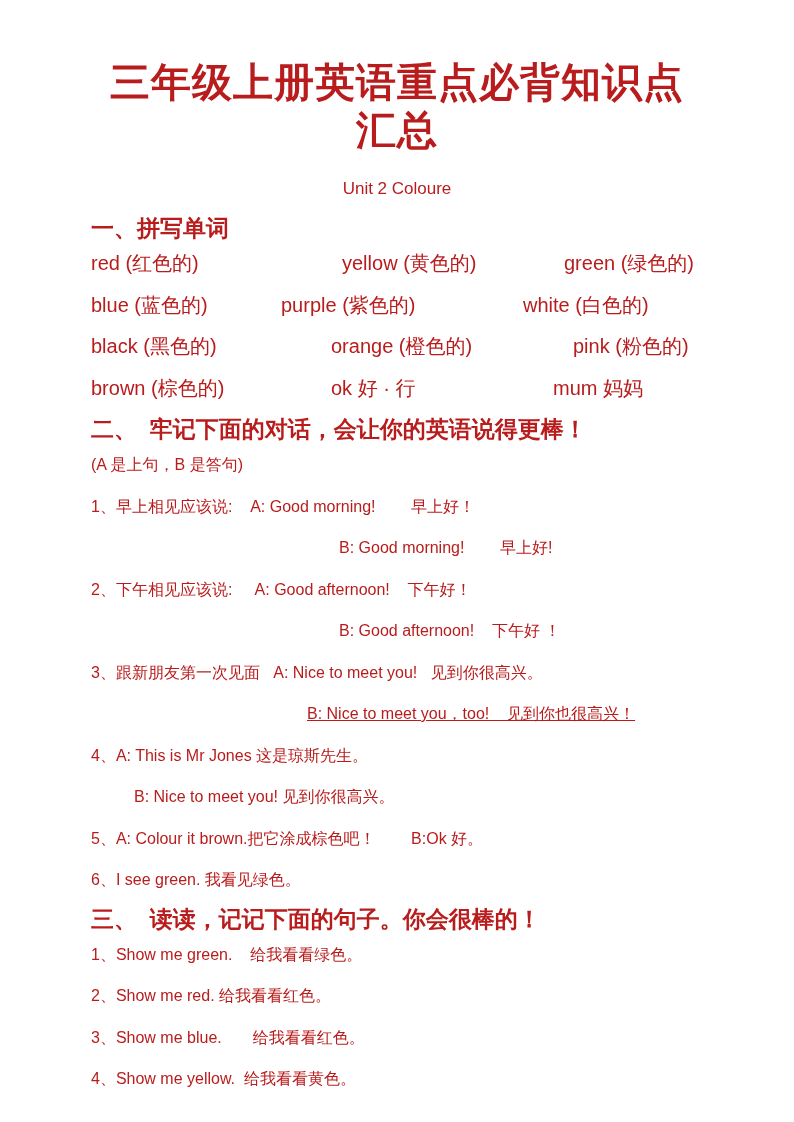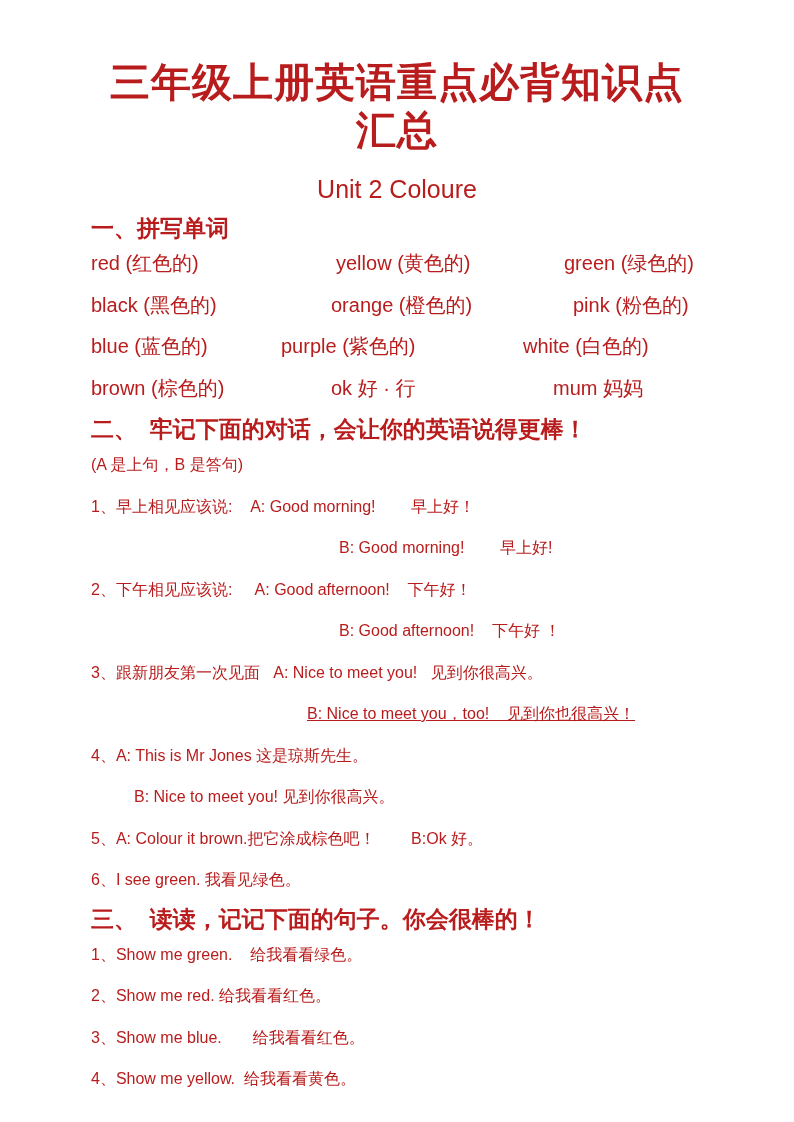--- a/index.html
+++ b/index.html
@@ -17,21 +17,21 @@
   .title{
     text-align:center;
     font-size:40px;
     font-weight:700;
     line-height:48px;
     letter-spacing:1px;
     margin:0 30px 0 0;
   }
   .subtitle{
     text-align:center;
-    font-size:25px;
+    font-size:17px;
     font-weight:400;
     line-height:30px;
     margin:20px 30px 0 0;
   }
   .heading{
     font-size:23px;
     font-weight:700;
     line-height:30px;
     white-space:pre-wrap;
   }
@@ -39,21 +39,21 @@
   .heading.h2{margin-top:5px;}
   .heading.h3{margin-top:3px;}
   .line{
     font-size:16px;
     line-height:41.5px;
     white-space:pre-wrap;
   }
   
   .word-row{position:relative;height:41.5px;line-height:41.5px;font-size:20px;}
   .wc{position:absolute;top:0;white-space:pre;}
-  .wr0 .c0{left:0;}   .wr0 .c1{left:245px;} .wr0 .c2{left:473px;}
+  .wr0 .c0{left:0;}   .wr0 .c1{left:251px;} .wr0 .c2{left:473px;}
   .wr1 .c0{left:0;}   .wr1 .c1{left:190px;} .wr1 .c2{left:432px;}
   .wr2 .c0{left:0;}   .wr2 .c1{left:240px;} .wr2 .c2{left:482px;}
   .wr3 .c0{left:0;}   .wr3 .c1{left:240px;} .wr3 .c2{left:462px;}
   
   .ind-none{padding-left:0;}
   .ind-deep{padding-left:248px;}
   .ind-mid{padding-left:216px;text-decoration:underline;}
   .ind-small{padding-left:43px;}
 </style>
 </head>
@@ -63,29 +63,29 @@
   <div class="title">三年级上册英语重点必背知识点汇总</div>
   <div class="subtitle">Unit 2   Coloure</div>
 
   <div class="heading h1">一、拼写单词</div>
   <div>
       <div class="word-row wr0">
         <span class="wc c0">red (红色的)</span>
         <span class="wc c1">yellow (黄色的)</span>
         <span class="wc c2">green (绿色的)</span>
       </div>
+      <div class="word-row wr1">
+        <span class="wc c0">blue (蓝色的)</span>
+        <span class="wc c1">purple (紫色的)</span>
+        <span class="wc c2">white (白色的)</span>
+      </div>
       <div class="word-row wr2">
         <span class="wc c0">black (黑色的)</span>
         <span class="wc c1">orange (橙色的)</span>
         <span class="wc c2">pink (粉色的)</span>
-      </div>
-      <div class="word-row wr1">
-        <span class="wc c0">blue (蓝色的)</span>
-        <span class="wc c1">purple (紫色的)</span>
-        <span class="wc c2">white (白色的)</span>
       </div>
       <div class="word-row wr3">
         <span class="wc c0">brown (棕色的)</span>
         <span class="wc c1">ok 好 · 行</span>
         <span class="wc c2">mum 妈妈</span>
       </div>
     </div>
 
   <div class="heading h2">二、  牢记下面的对话，会让你的英语说得更棒！</div>
   <div class="line ind-none">(A 是上句，B 是答句)</div>

